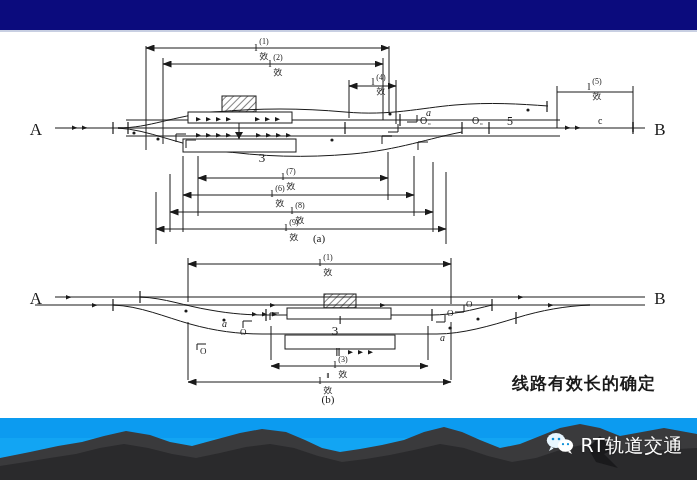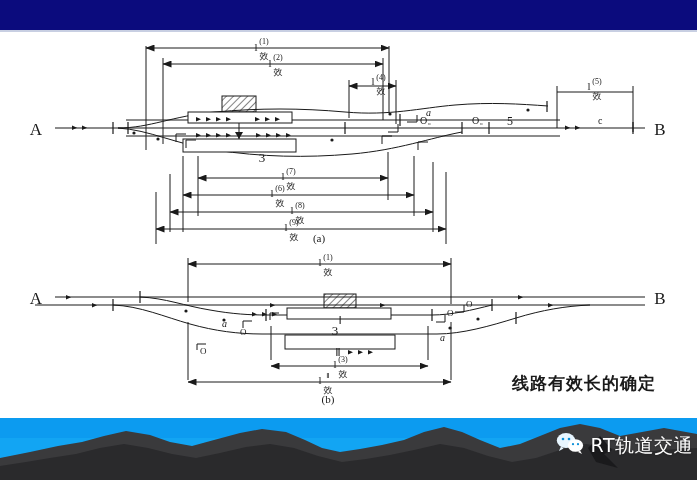--- a/index.html
+++ b/index.html
@@ -22,21 +22,21 @@
   .caption{position:absolute;left:0;top:372px;width:656px;text-align:right;
            font-family:"DejaVu Sans","Liberation Sans",sans-serif;
            font-size:17px;font-weight:700;color:#1a1a1a;letter-spacing:1px;}
 
   
   .photo{position:absolute;left:0;top:418px;width:697px;height:62px;
          overflow:hidden;background:linear-gradient(#0b9ff0 0%,#17a9f5 55%,#35b6f7 100%);}
   .photo svg{display:block;}
 
   
-  .wm{position:absolute;right:4px;top:432px;display:flex;align-items:center;
+  .wm{position:absolute;right:14px;top:432px;display:flex;align-items:center;
       gap:7px;}
   .wm-text{font-family:"DejaVu Sans","Liberation Sans",sans-serif;
            font-size:19px;color:#ffffff;letter-spacing:.5px;
            text-shadow:0 1px 2px rgba(0,0,0,.25);}
 </style>
 </head>
 <body>
 
 <div id="stage">
 

